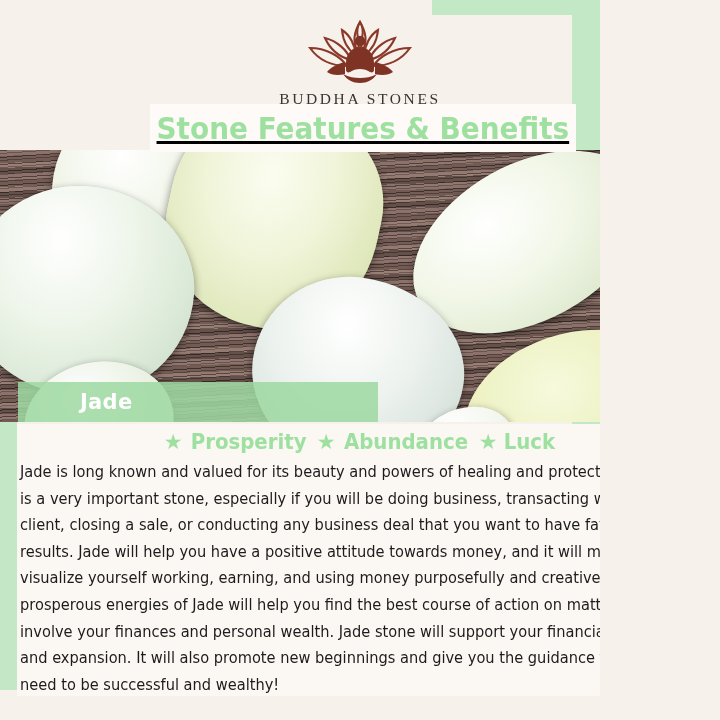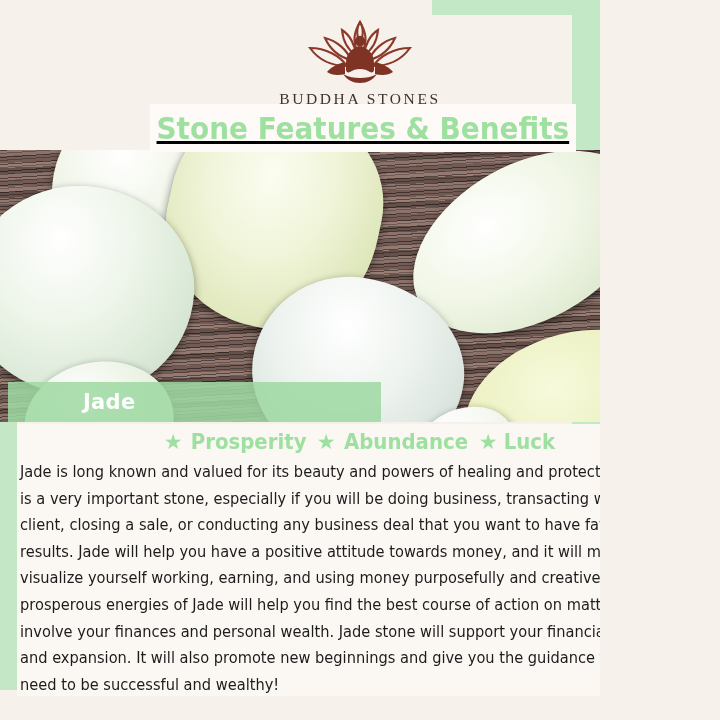--- a/index.html
+++ b/index.html
@@ -188,29 +188,28 @@
     left: 636px; top: -34px;
     width: 130px; height: 150px;
     border-radius: 50%;
     background: radial-gradient(ellipse at 34% 34%, #f4f8e2 0%, #e5ecc6 55%, #d3ddae 100%);
     transform: rotate(18deg);
   }
 
   
   .jade-band {
     position: absolute;
-    left: 8px;
+    left: 18px;
     top: 382px;
     width: 360px;
     height: 40px;
     background: rgba(158, 216, 162, 0.86);
     display: flex;
     align-items: center;
     z-index: 4;
-    padding-left: 13px;
   }
   .jade-band-text {
     margin-left: 62px;
     font-family: "DejaVu Sans", sans-serif;
     font-weight: bold;
     font-size: 21px;
     color: #ffffff;
     letter-spacing: 0.3px;
   }
 

